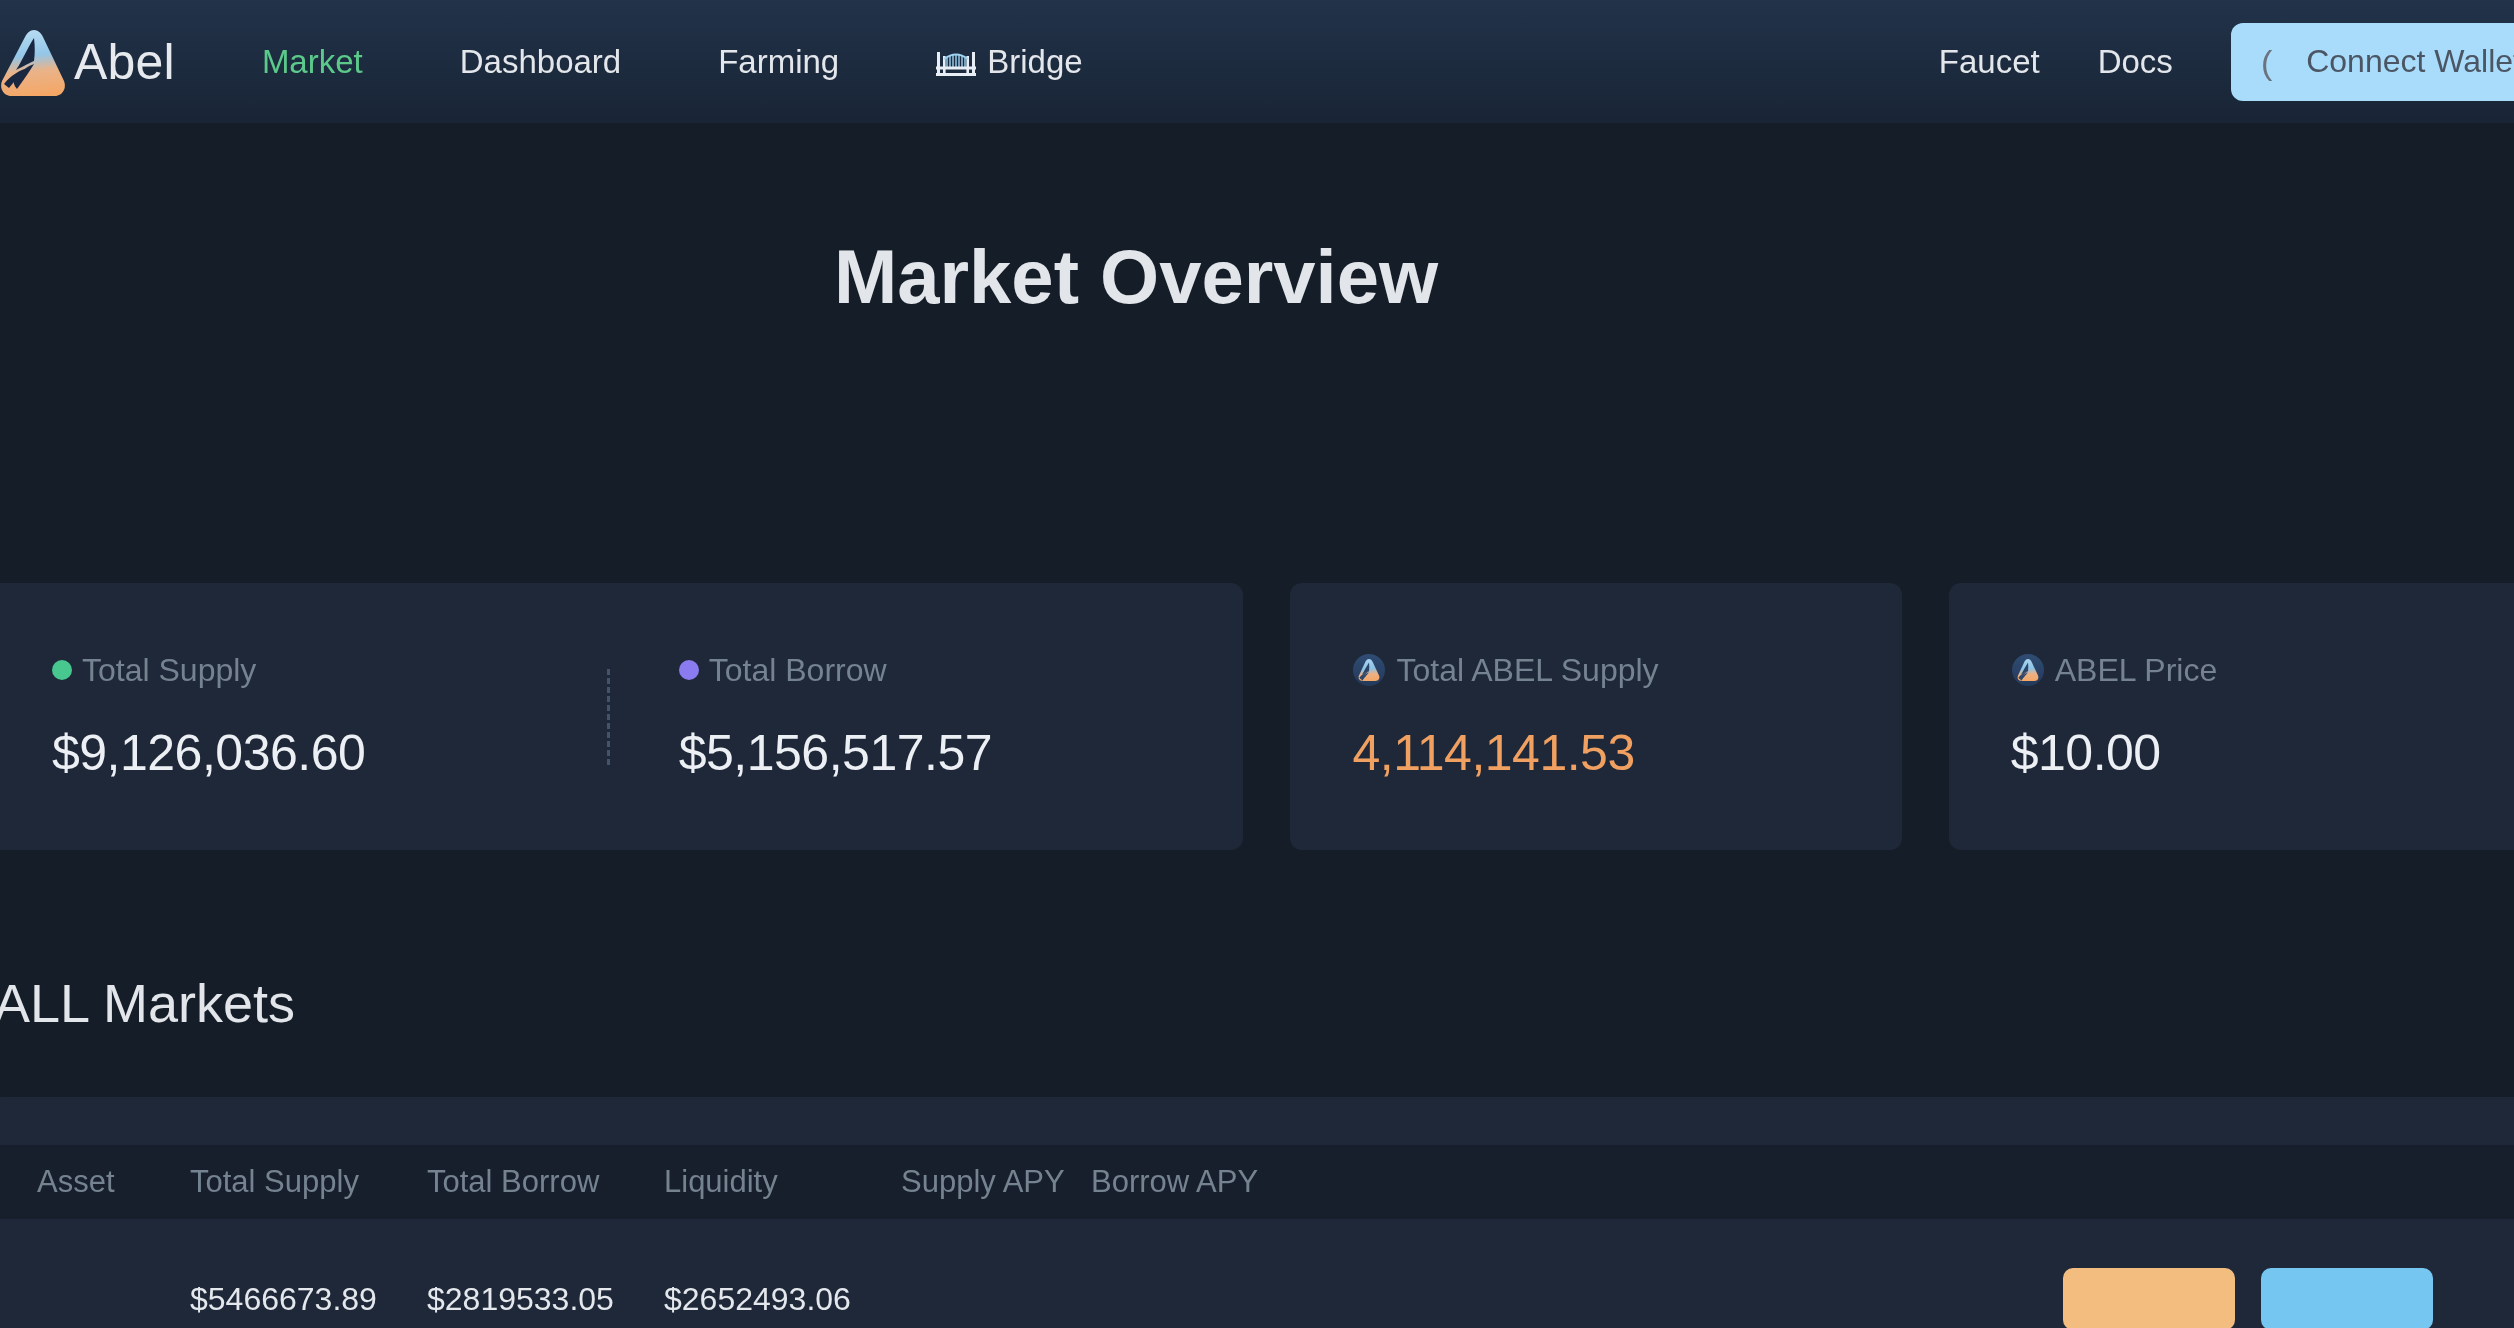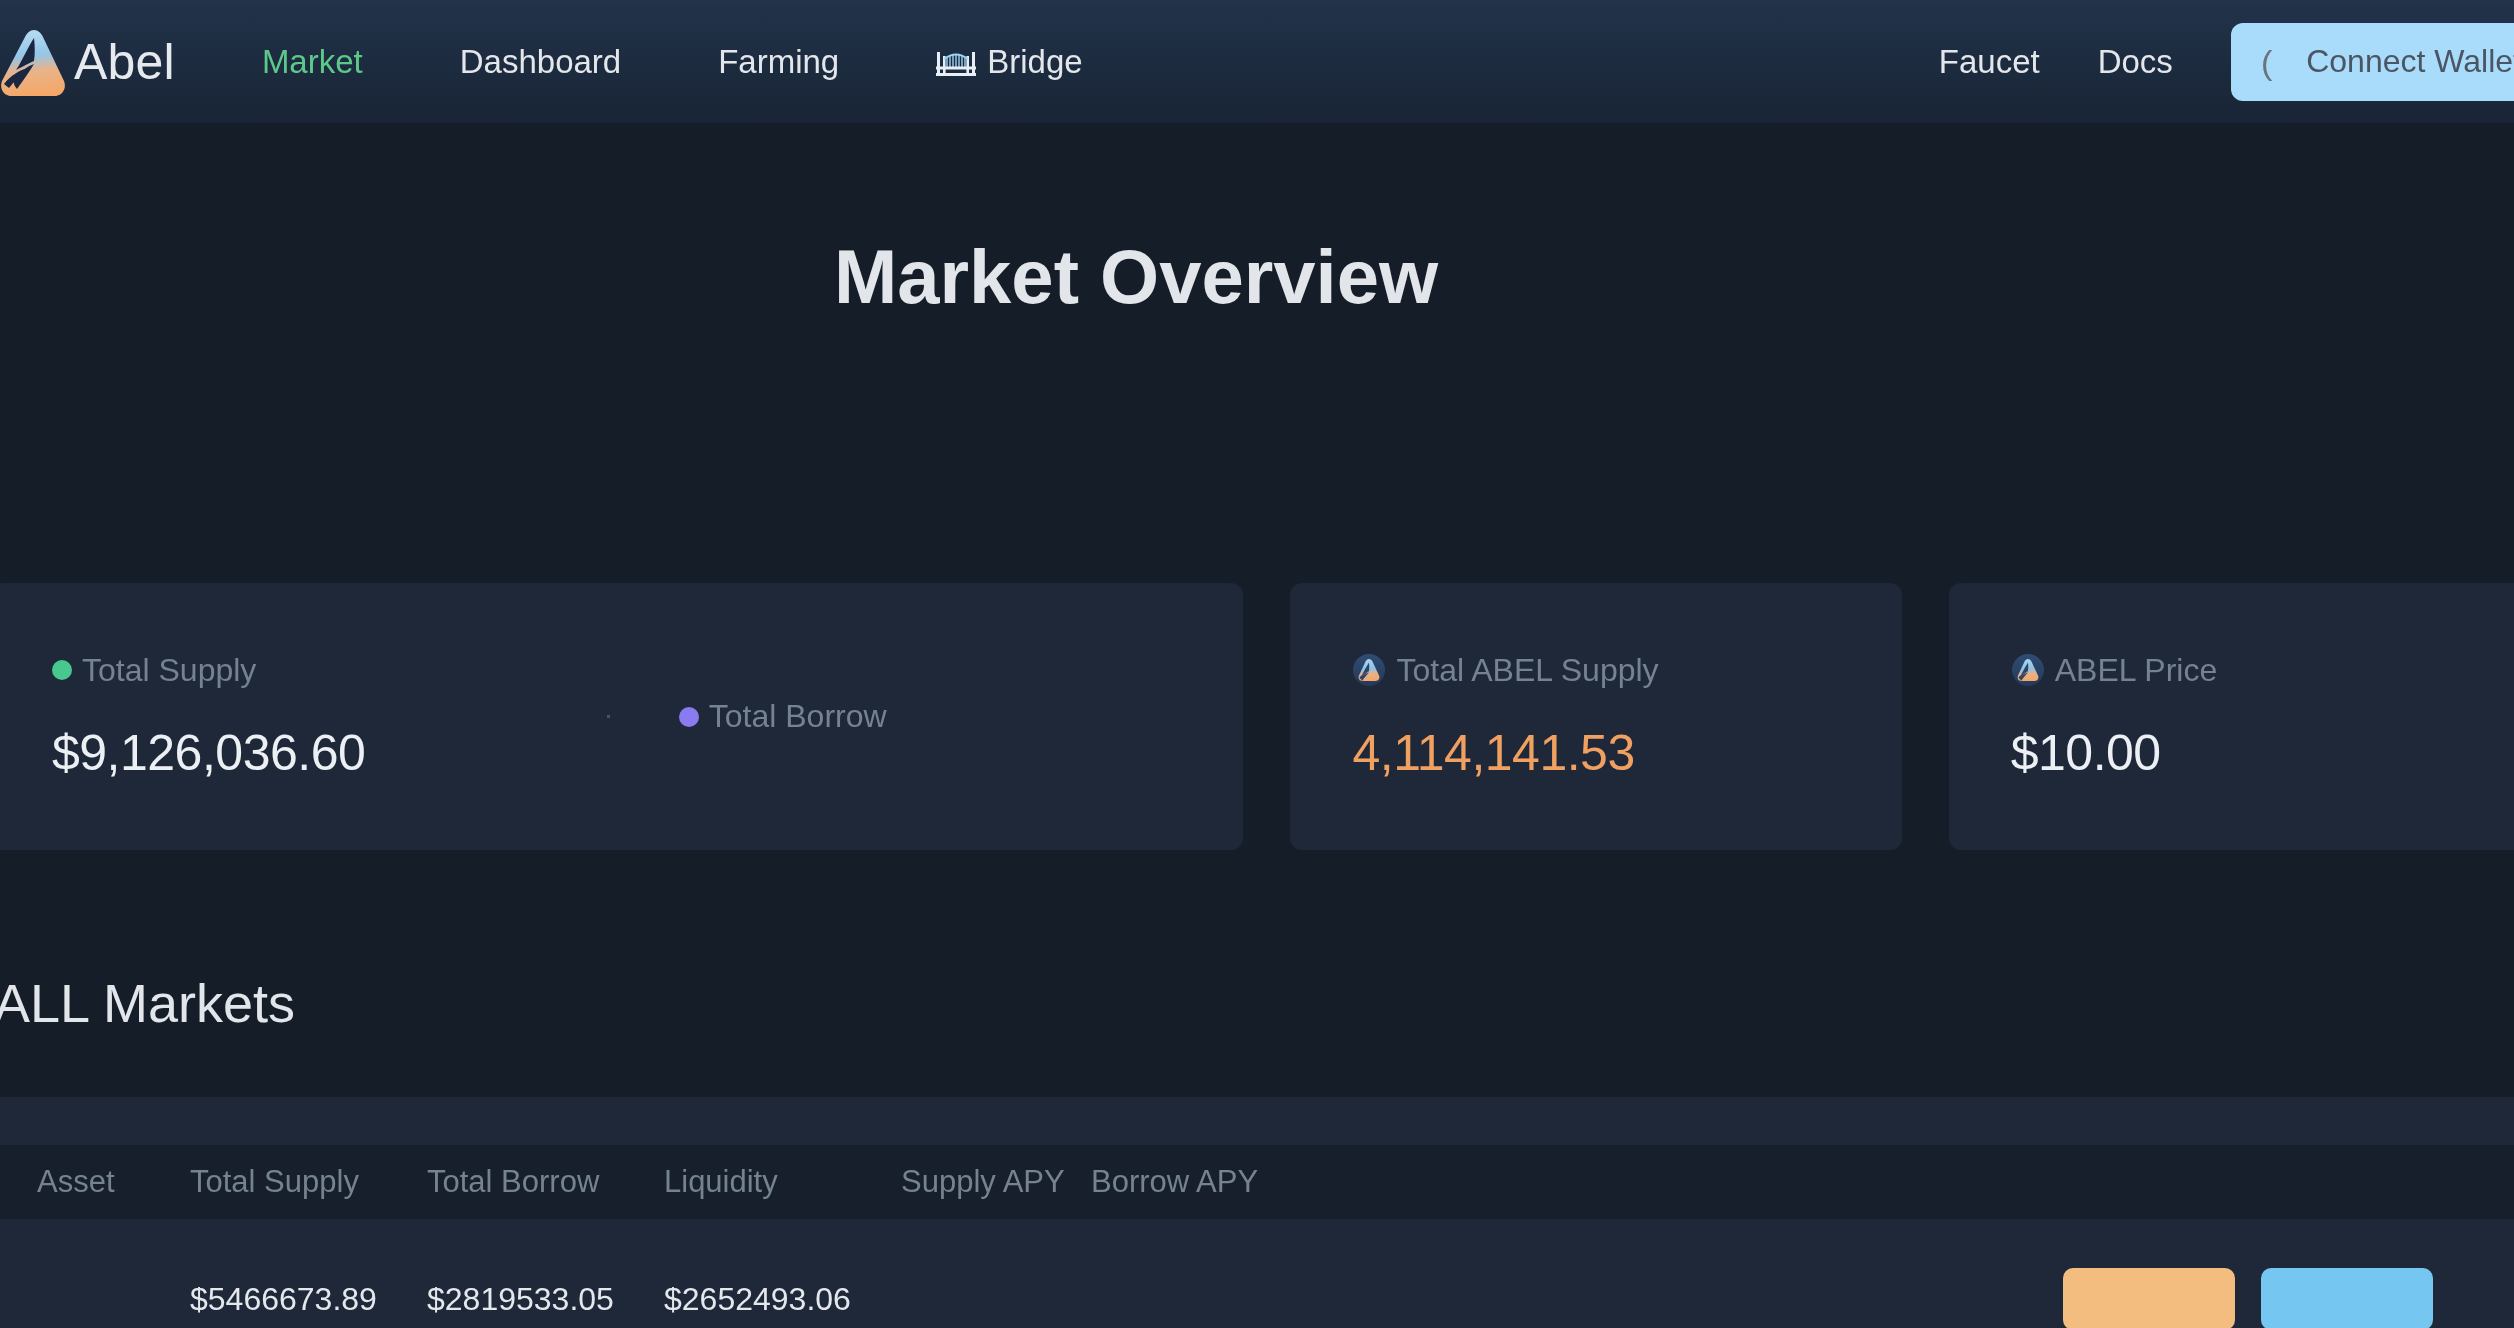--- a/index.html
+++ b/index.html
@@ -317,20 +317,21 @@
         <span>Total Supply</span>
       </div>
       <div class="stat-value">$9,126,036.60</div>
     </div>
 
     <div class="stat-cell">
       <div class="stat-label">
         <span class="dot dot-purple"></span>
         <span>Total Borrow</span>
       </div>
+      <div class="stat-value">$5,156,517.57</div>
     </div>
   </div>
 
   <div class="stat-card card-mid">
     <div class="stat-cell">
       <div class="stat-label">
         <span>
           <svg class="abel-ico" viewBox="0 0 34 34" xmlns="http://www.w3.org/2000/svg">
             <defs>
               <linearGradient id="badgeBg" x1="0" y1="0" x2="0" y2="1">

